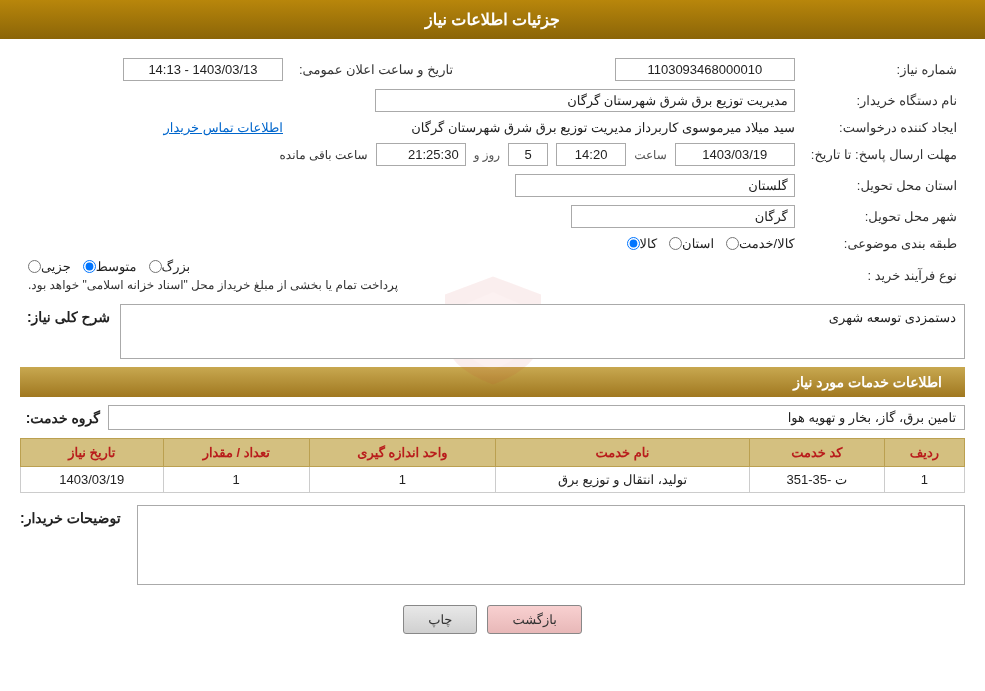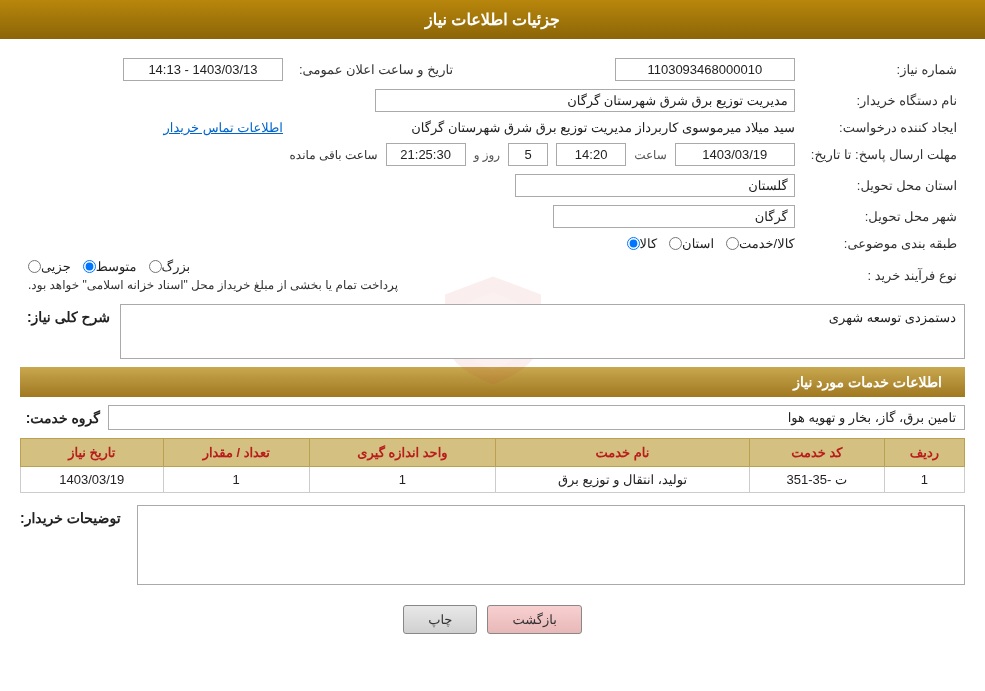--- a/index.html
+++ b/index.html
@@ -197,37 +197,37 @@
 
       <tr>
         <td class="label-cell">مهلت ارسال پاسخ: تا تاریخ:</td>
         <td class="value-cell" colspan="4">
           <div class="time-row">
             <div class="input-box input-date" style="width:120px;text-align:center;">1403/03/19</div>
             <span class="small-label">ساعت</span>
             <div class="input-box" style="width:70px;text-align:center;">14:20</div>
             <div class="input-box" style="width:40px;text-align:center;">5</div>
             <span class="small-label">روز و</span>
-            <div class="input-box" style="width:80px;text-align:center;">21:25:30</div>
+            <div class="input-box" style="width:90px;text-align:right;">21:25:30</div>
             <span class="remain-label">ساعت باقی مانده</span>
           </div>
         </td>
       </tr>
 
       <tr>
         <td class="label-cell">استان محل تحویل:</td>
         <td class="value-cell" colspan="4">
           <div class="input-box" style="width:280px;">گلستان</div>
         </td>
       </tr>
 
       <tr>
         <td class="label-cell">شهر محل تحویل:</td>
         <td class="value-cell" colspan="4">
-          <div class="input-box" style="width:242px;text-align:right;">گرگان</div>
+          <div class="input-box" style="width:224px;text-align:right;">گرگان</div>
         </td>
       </tr>
 
       <tr>
         <td class="label-cell">طبقه بندی موضوعی:</td>
         <td class="value-cell" colspan="4">
           <div class="radio-group">
             <div class="radio-item">
               <span>کالا/خدمت</span>
               <input type="radio" name="category" style="">

